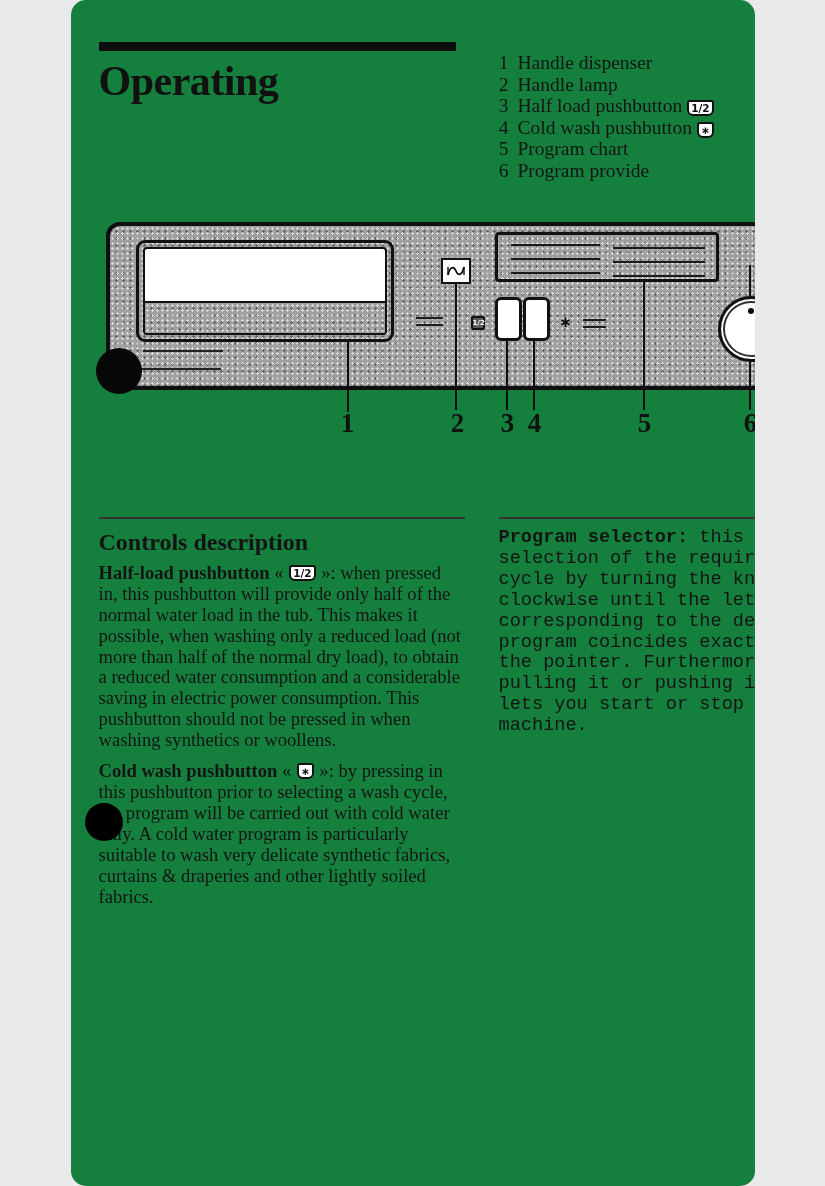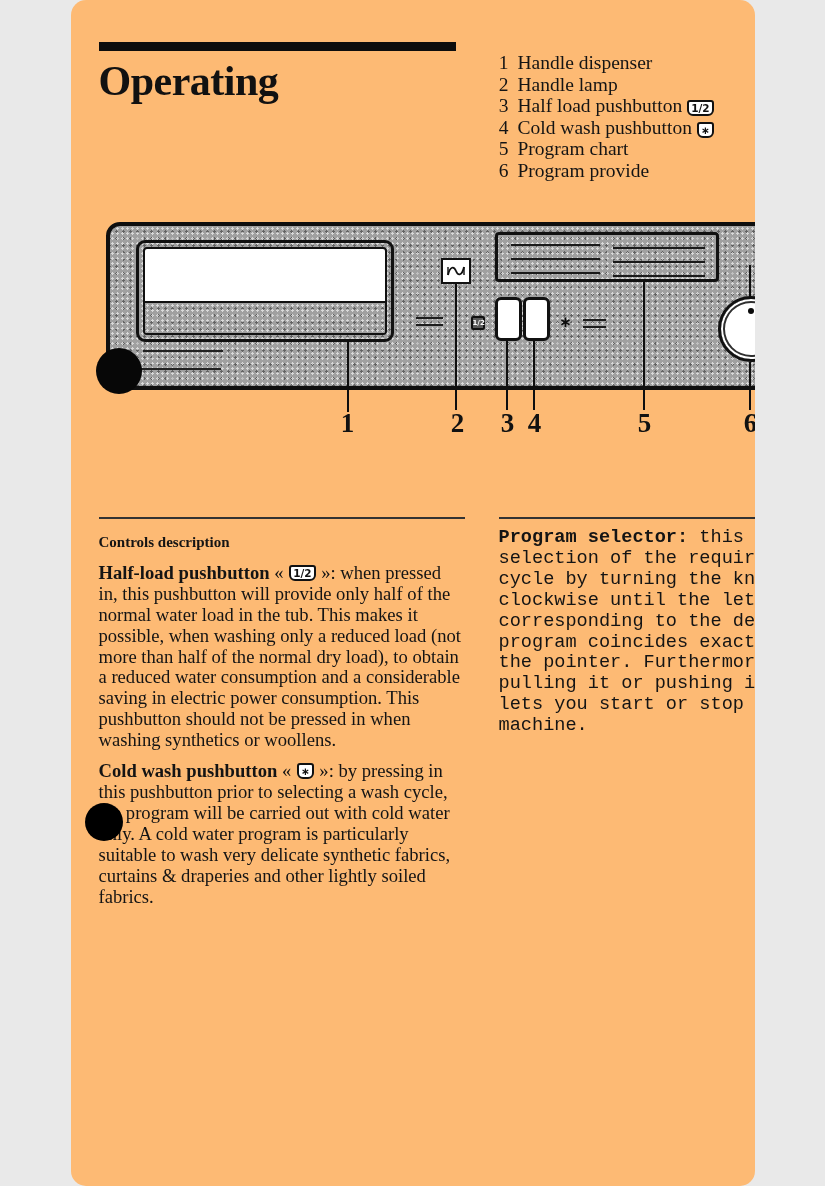--- a/index.html
+++ b/index.html
@@ -1,18 +1,18 @@
 <!DOCTYPE html>
 <html><head>
 <meta charset="utf-8">
 <style>
   html,body { margin:0; padding:0; background:#e9e9e9; }
   .page {
     position:relative; width:684px; height:1186px; margin:0 auto;
-    background:#fdba74; overflow:hidden;
+    background:#15803d; overflow:hidden;
     font-family:"Liberation Serif","DejaVu Serif",serif; color:#141414;border-radius:15px;
   }
 
   
   .title-rule { position:absolute; left:28px; top:42px; width:357px; height:9px; background:#0d0d0d; }
   .doc-title { position:absolute; left:28px; top:56px; width:380px;
     font-size:42px; font-weight:700; line-height:1.2; letter-spacing:-0.5px; color:#111; }
 
   .legend { position:absolute; left:424px; top:52px; width:380px; font-size:19.5px; line-height:21.6px; }
   .legend-row { display:flex; align-items:baseline; white-space:nowrap; }
@@ -88,21 +88,21 @@
     position:absolute; top:408px; width:30px; margin-left:-15px; text-align:center;
     font-size:27px; font-weight:700; color:#111; z-index:3;
   }
   .corner-dot { position:absolute; left:25px; top:348px; width:46px; height:46px; background:#070707; border-radius:50%; z-index:4; }
 
   
   .col { position:absolute; top:517px; width:366px; font-size:18.6px; line-height:20.9px; }
   .col-left  { left:28px; }
   .col-right { left:428px; width:362px;font-family:Liberation Mono, monospace; }
   .col-rule { height:0; border-top:2.5px solid #333; margin-bottom:9px; }
-  .col-heading { font-size:15px; font-weight:700; margin:13px 0 10px 0; }
+  .col-heading { font-size:24px; font-weight:700; margin:13px 0 10px 0; }
   .body-text { margin:0 0 10px 0; }
   .body-text b { font-weight:700; }
 
   .text-blob { position:absolute; left:14px; top:803px; width:38px; height:38px; background:#000; border-radius:50%; z-index:5; }
 
   .page-number { position:absolute; left:770px; top:1138px; width:30px; text-align:right; font-size:20px; }
 </style>
 </head>
 <body>
 

